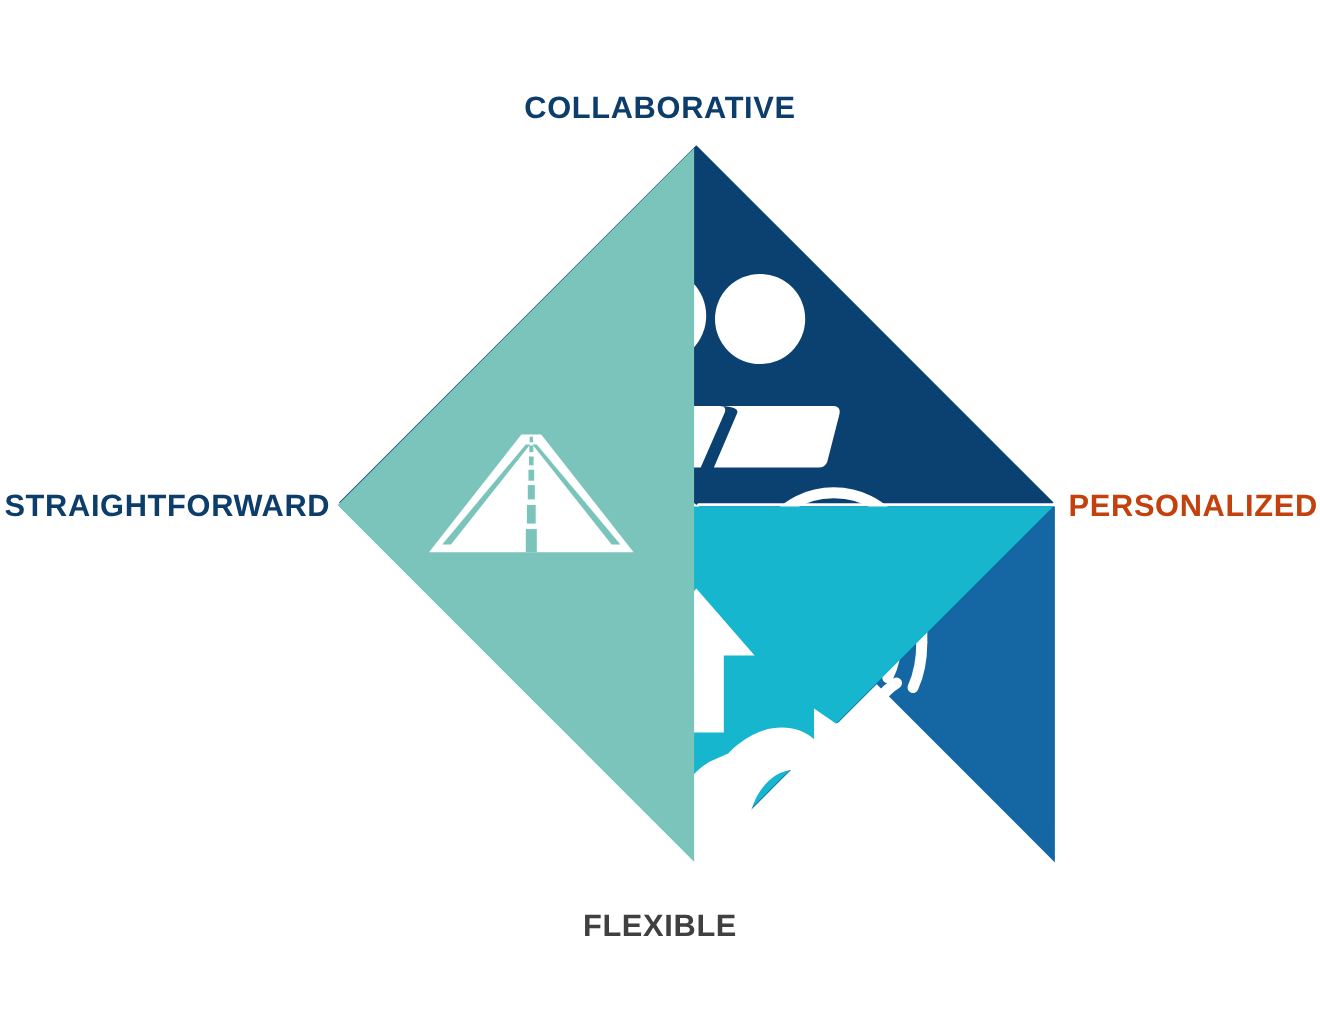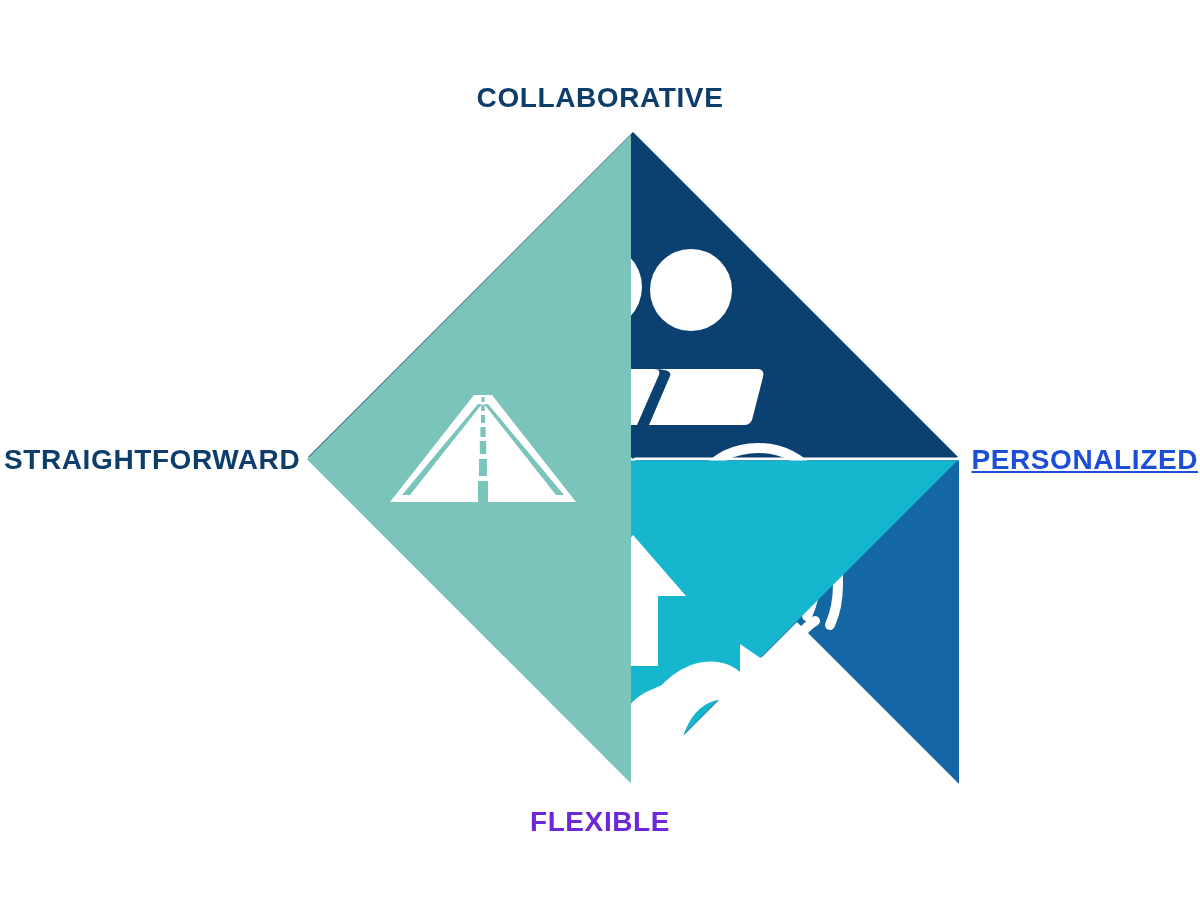--- a/index.html
+++ b/index.html
@@ -74,23 +74,23 @@
   }
   .quad-hit { cursor: default; }
 </style>
 </head>
 <body style="background: rgb(255, 255, 255);">
 
 <div id="stage">
 
   <div class="label label-top" style="color: rgb(13, 61, 107);">COLLABORATIVE</div>
 
-  <div class="label label-right" style="color: #1d4ed8; text-decoration: underline;">PERSONALIZED</div>
-
-  <div class="label label-bottom" style="color: #6d28d9;">FLEXIBLE</div>
+  <div class="label label-right" style="color: #c2410c;">PERSONALIZED</div>
+
+  <div class="label label-bottom" style="color: #404040; margin-top: 20px;">FLEXIBLE</div>
 
   <div class="label label-left" style="color: rgb(13, 61, 107);">STRAIGHTFORWARD</div>
 
   <div id="diamond-wrap">
     <svg id="diamond-svg" viewBox="0 0 654 654" xmlns="http://www.w3.org/2000/svg">
 
       <defs>
 
         <clipPath id="clip-top">
           <polygon points="327,0 654,327 327,654 0,327"></polygon>

